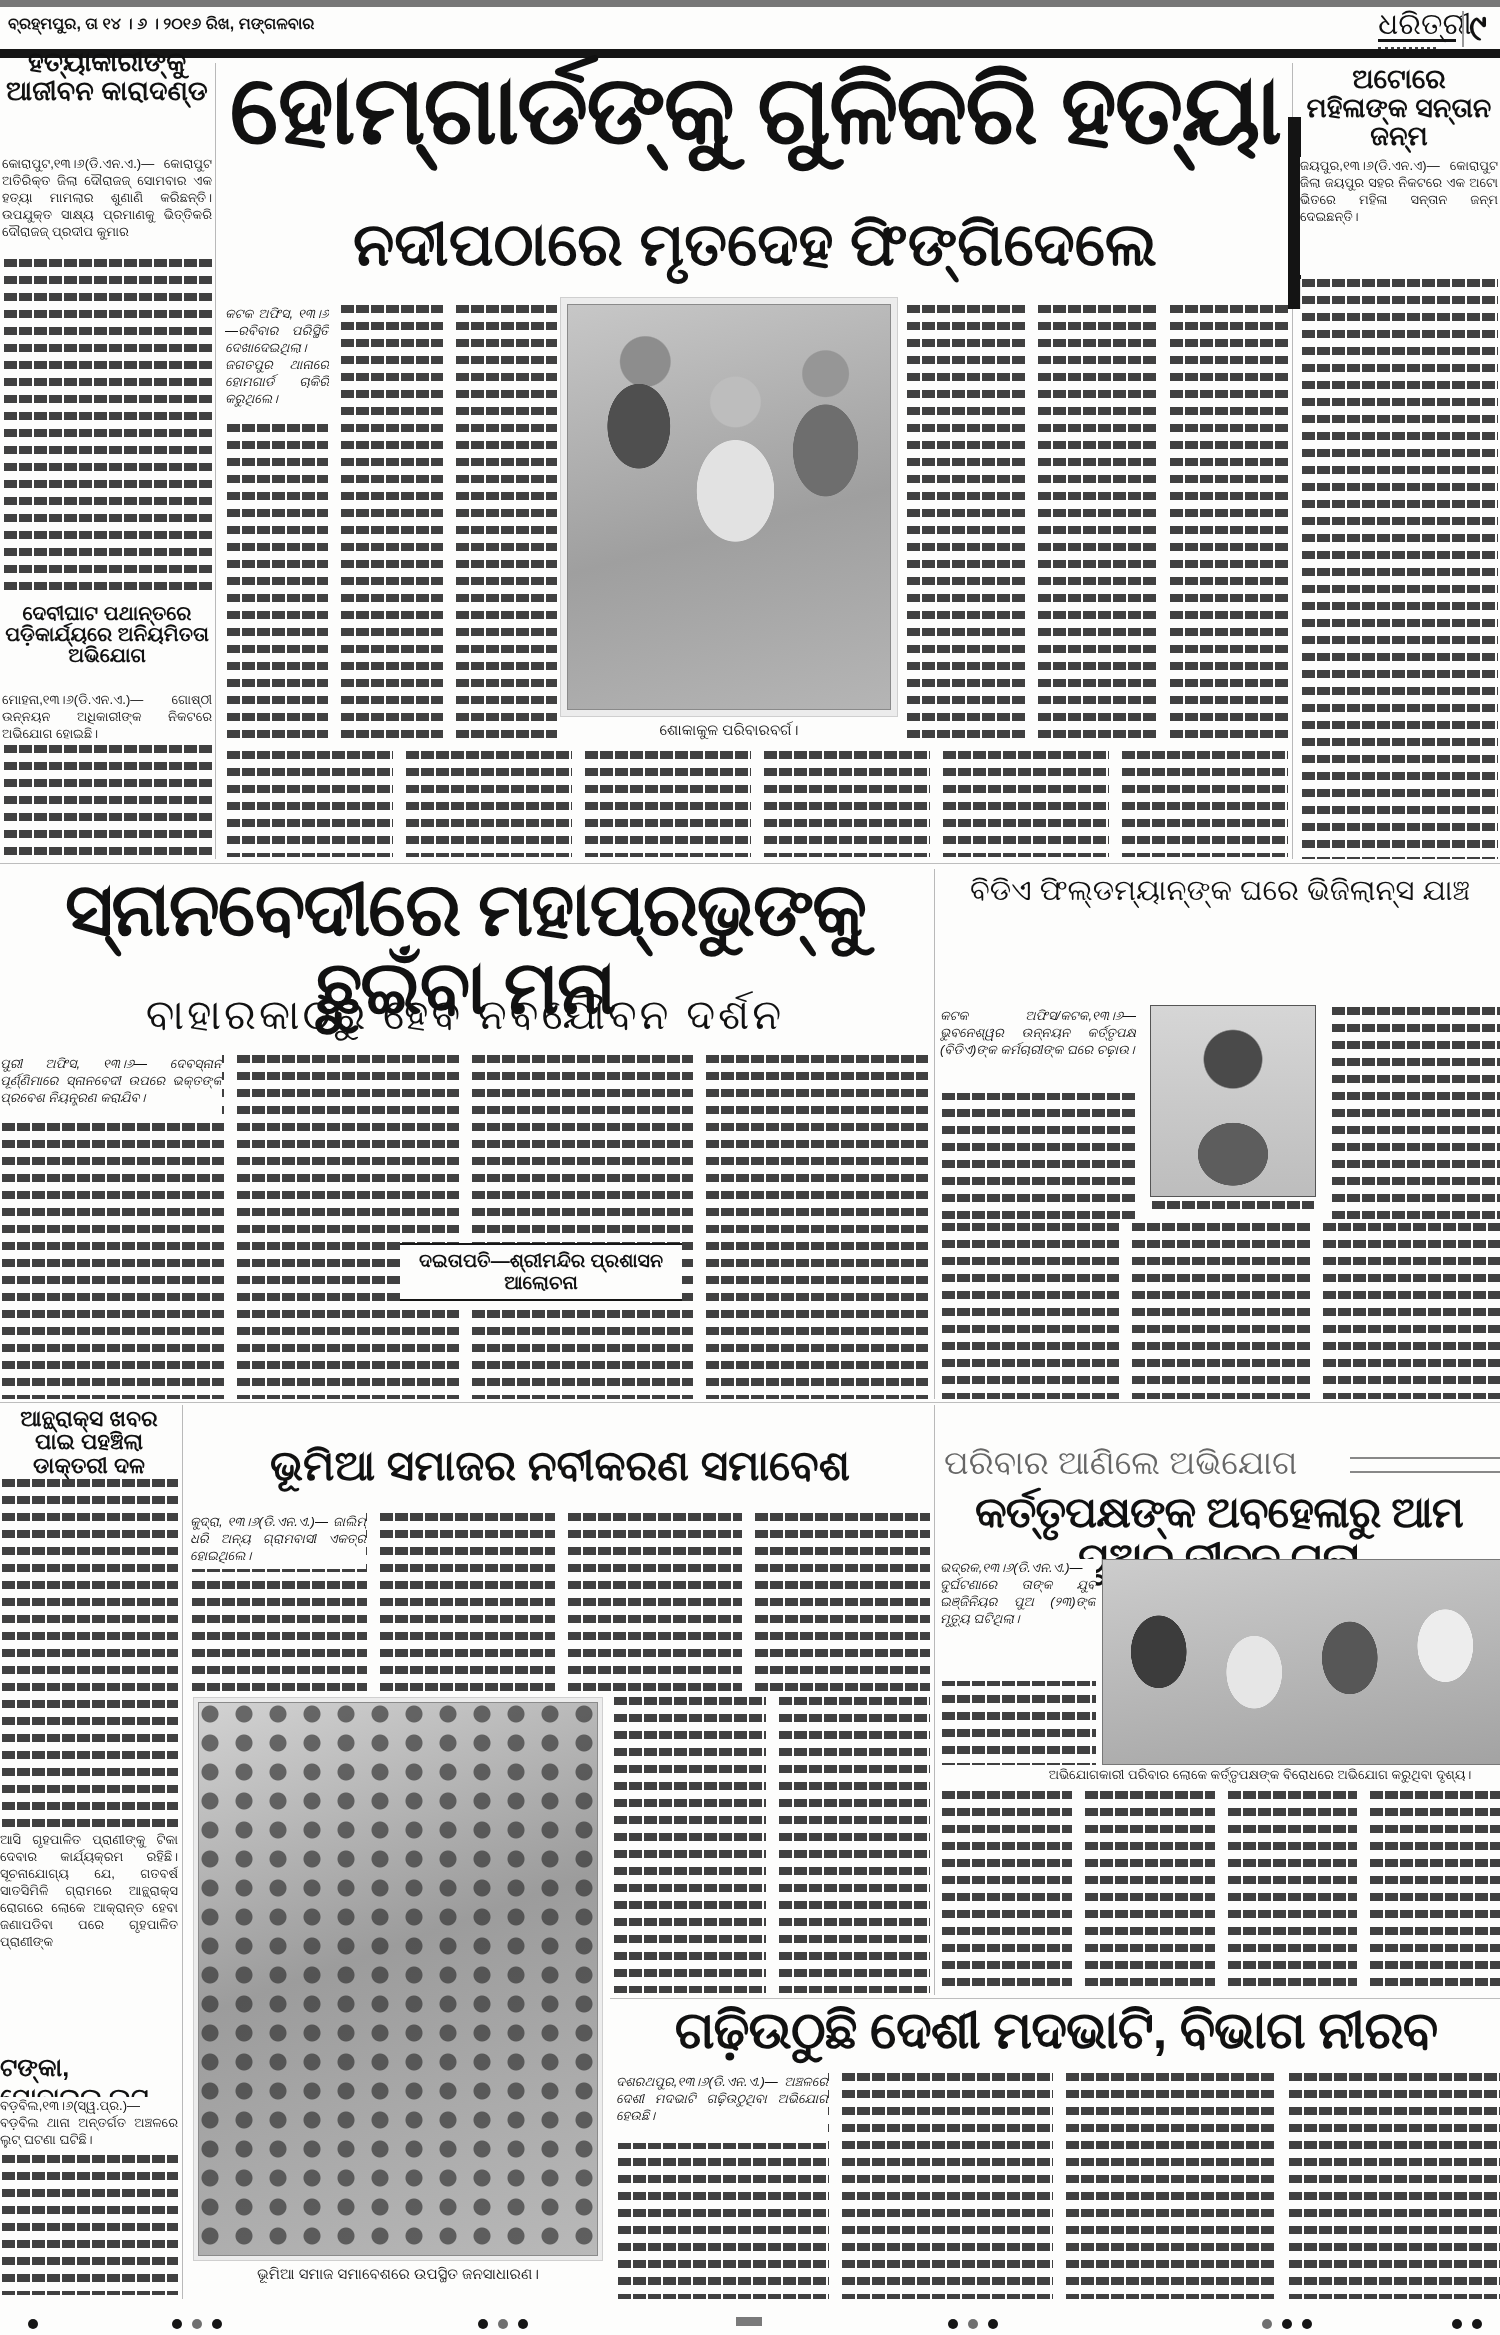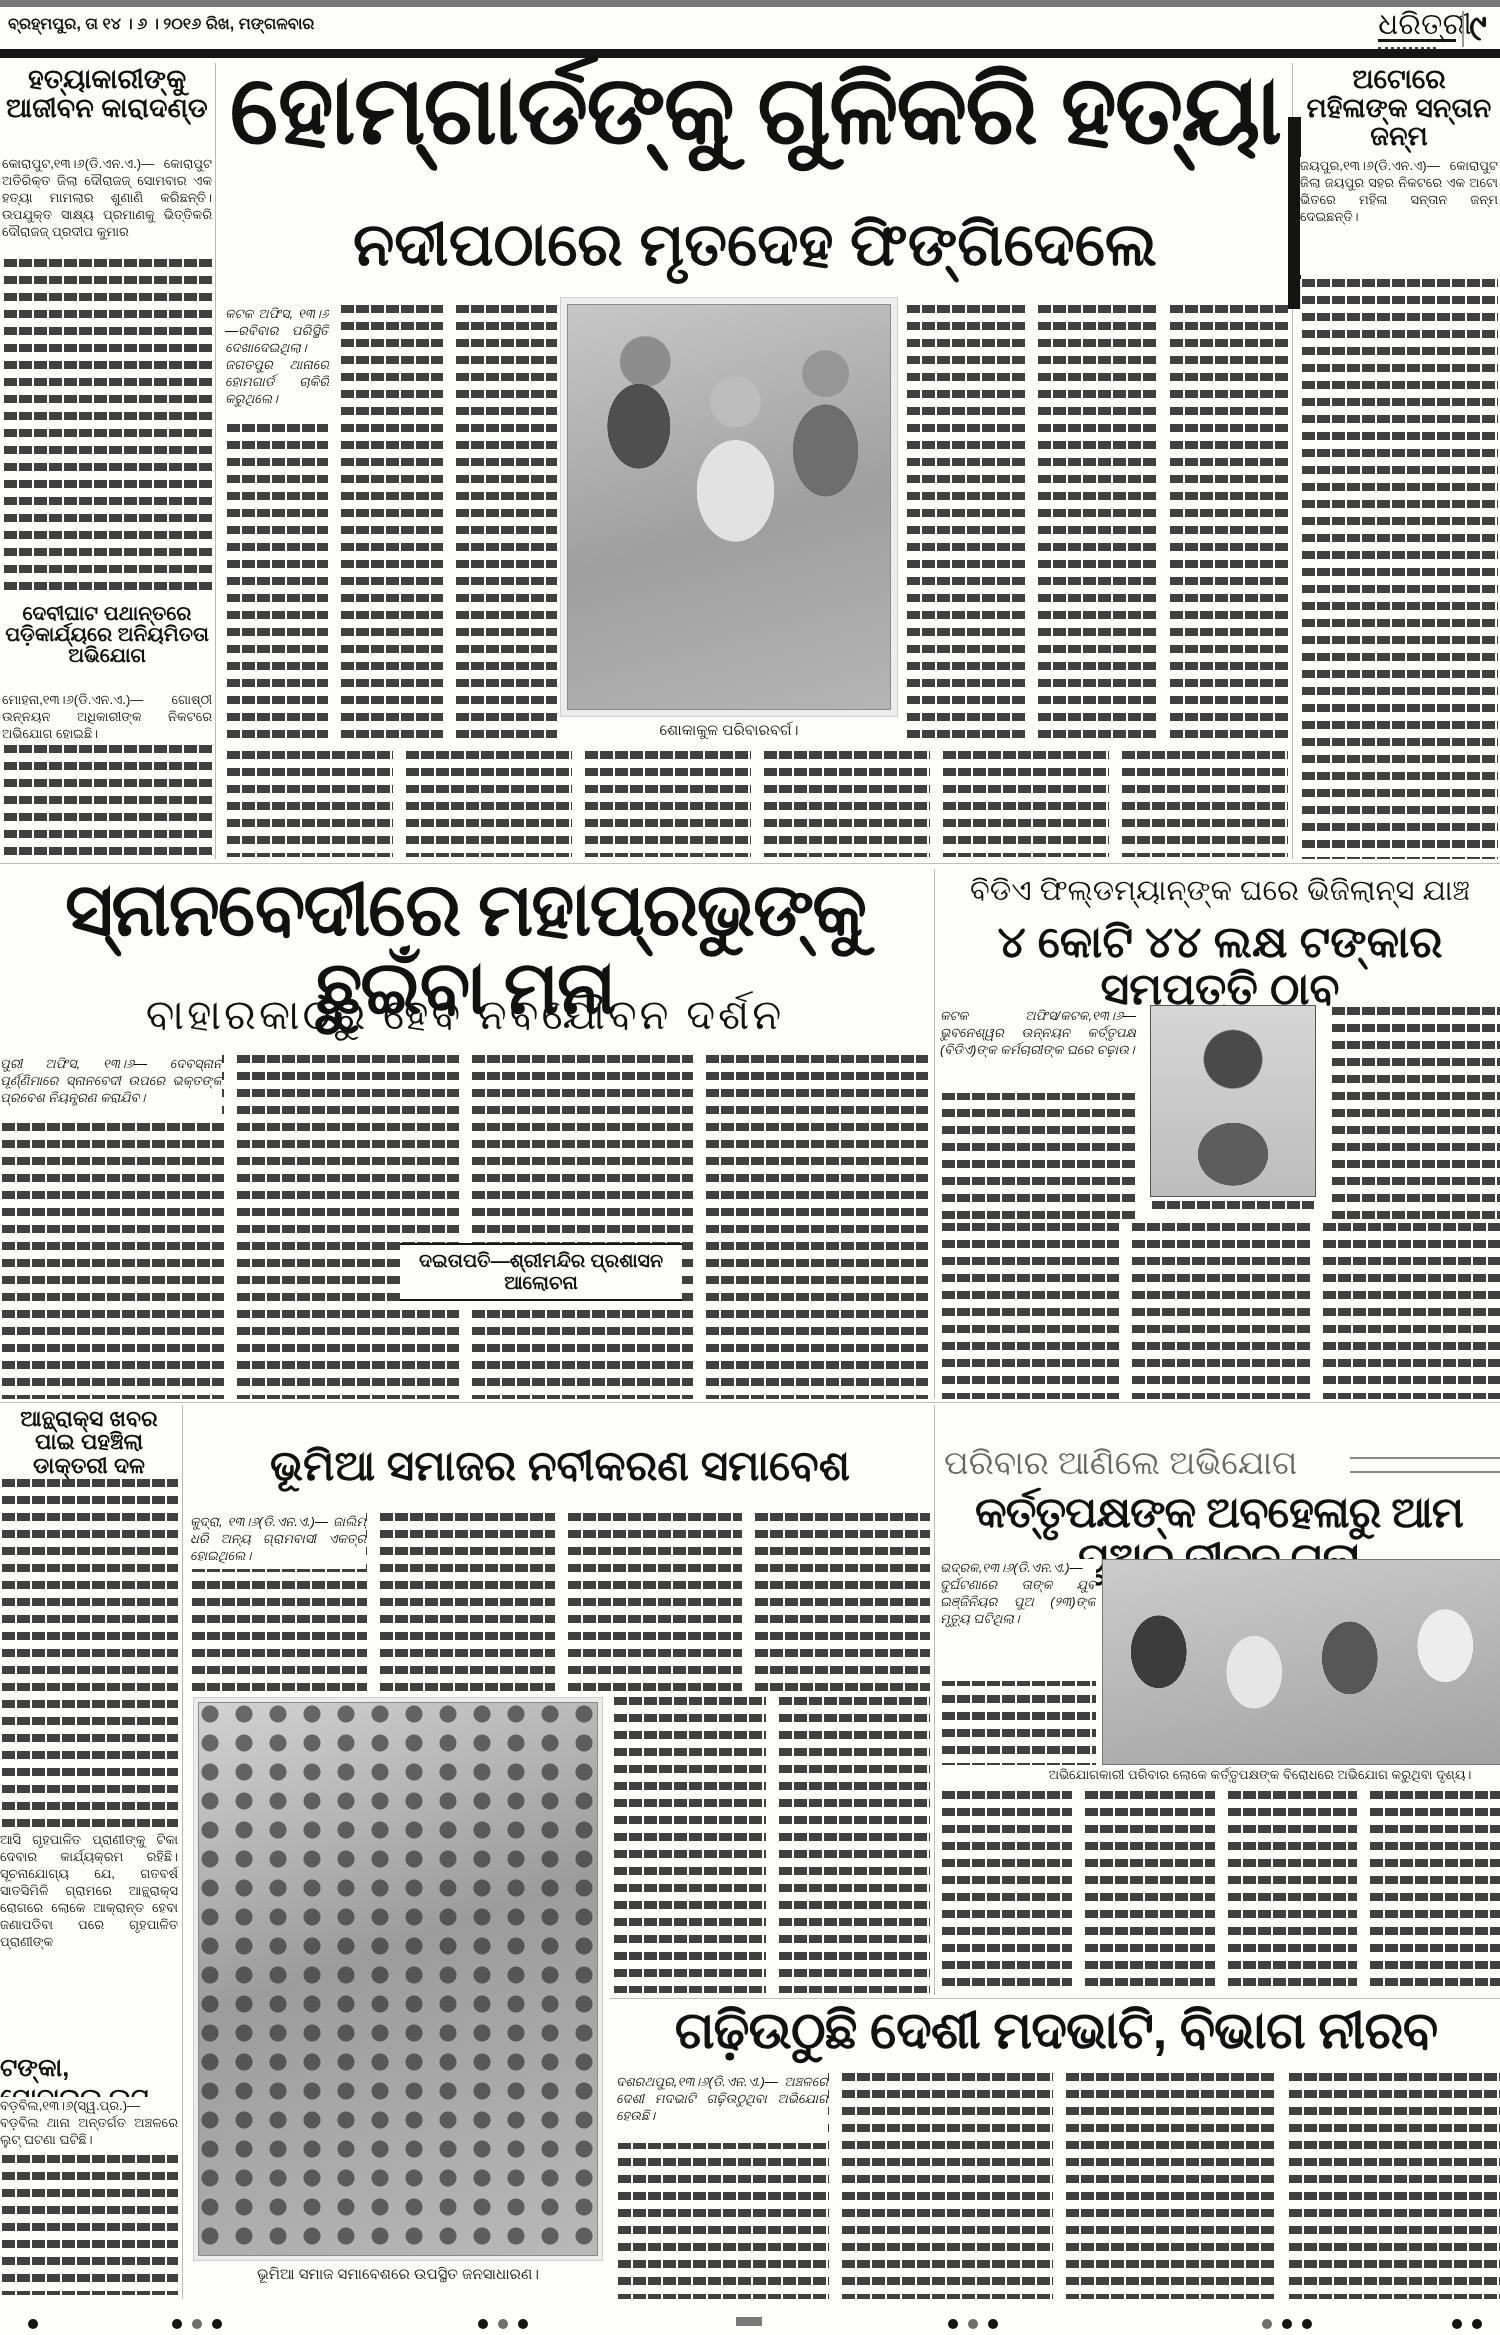--- a/index.html
+++ b/index.html
@@ -60,21 +60,21 @@
     <div class="mast-dots"></div>
   </div>
   <div class="abs" style="left:1462px;top:4px;width:2px;height:36px;background:#9a9a9a;"></div>
   <div class="abs" style="left:1469px;top:0px;width:30px;font-size:36px;font-weight:700;">୯</div>
   <div class="abs" style="left:0;top:42px;width:1500px;height:9px;background:#161616;"></div>
 
   <div class="abs vr" style="left:215px;top:56px;height:796px;"></div>
   <div class="abs vr" style="left:1292px;top:56px;height:796px;"></div>
   <div class="abs" style="left:1288px;top:110px;width:13px;height:192px;background:#141414;"></div>
 
-  <div class="abs hl" style="left:2px;top:58px;width:210px;font-size:27px;">ହତ୍ୟାକାରୀଙ୍କୁ ଆଜୀବନ କାରାଦଣ୍ଡ</div>
+  <div class="abs hl" style="left:2px;top:41px;width:210px;font-size:27px;">ହତ୍ୟାକାରୀଙ୍କୁ ଆଜୀବନ କାରାଦଣ୍ଡ</div>
   <div class="abs body-x" style="left:2px;top:148px;width:210px;height:102px;">କୋରାପୁଟ,୧୩।୬(ଡି.ଏନ.ଏ.)— କୋରାପୁଟ ଅତିରିକ୍ତ ଜିଲା ଦୌରାଜଜ୍ ସୋମବାର ଏକ ହତ୍ୟା ମାମଲାର ଶୁଣାଣି କରିଛନ୍ତି। ଉପଯୁକ୍ତ ସାକ୍ଷ୍ୟ ପ୍ରମାଣକୁ ଭିତ୍ତିକରି ଦୌରାଜଜ୍ ପ୍ରଦୀପ କୁମାର</div>
   <div class="abs fill" style="left:2px;top:252px;width:210px;height:338px;"></div>
   <div class="abs hl" style="left:2px;top:596px;width:210px;font-size:20px;">ଦେବୀଘାଟ ପଥାନ୍ତରେ ପଡ଼ିକାର୍ଯ୍ୟରେ ଅନିୟମିତତା ଅଭିଯୋଗ</div>
   <div class="abs body-x" style="left:2px;top:684px;width:210px;height:52px;">ମୋହନା,୧୩।୬(ଡି.ଏନ.ଏ.)— ଗୋଷ୍ଠୀ ଉନ୍ନୟନ ଅଧିକାରୀଙ୍କ ନିକଟରେ ଅଭିଯୋଗ ହୋଇଛି।</div>
   <div class="abs fill" style="left:2px;top:738px;width:210px;height:114px;"></div>
 
   <div class="abs hl" style="left:225px;top:52px;width:1060px;font-size:96px;letter-spacing:-2px;">ହୋମ୍‌ଗାର୍ଡଙ୍କୁ ଗୁଳିକରି ହତ୍ୟା</div>
   <div class="abs hl" style="left:285px;top:206px;width:940px;font-size:60px;font-weight:600;">ନଦୀପଠାରେ ମୃତଦେହ ଫିଙ୍ଗିଦେଲେ</div>
 
   <div class="abs cols" style="left:225px;top:298px;width:332px;height:436px;">
@@ -115,21 +115,20 @@
     <div class="fill"></div>
     <div class="fill"></div>
     <div class="fill"></div>
     <div class="fill"></div>
   </div>
   <div class="dateline-x body-x" style="left:0px;top:1048px;width:222px;height:68px;">ପୁରୀ ଅଫିସ, ୧୩।୬— ଦେବସ୍ନାନ ପୂର୍ଣ୍ଣିମାରେ ସ୍ନାନବେଦୀ ଉପରେ ଭକ୍ତଙ୍କ ପ୍ରବେଶ ନିୟନ୍ତ୍ରଣ କରାଯିବ।</div>
   <div class="abs boxhead" style="left:400px;top:1236px;width:282px;height:54px;">ଦଇତାପତି—ଶ୍ରୀମନ୍ଦିର ପ୍ରଶାସନ ଆଲୋଚନା</div>
 
   <div class="abs vr" style="left:934px;top:862px;height:530px;"></div>
   <div class="abs hl" style="left:940px;top:868px;width:560px;font-size:29px;font-weight:500;">ବିଡିଏ ଫିଲ୍ଡମ୍ୟାନ୍‌ଙ୍କ ଘରେ ଭିଜିଲାନ୍ସ ଯାଞ୍ଚ</div>
-  <div class="abs hl" style="left:940px;top:912px;width:560px;font-size:44px;">୪ କୋଟି ୪୪ ଲକ୍ଷ ଟଙ୍କାର ସମ୍ପତ୍ତି ଠାବ</div>
   <div class="abs fill" style="left:940px;top:1000px;width:196px;height:212px;"></div>
   <div class="dateline-x body-x" style="left:940px;top:1000px;width:196px;height:86px;">କଟକ ଅଫିସ/କଟକ,୧୩।୬— ଭୁବନେଶ୍ୱର ଉନ୍ନୟନ କର୍ତ୍ତୃପକ୍ଷ (ବିଡିଏ)ଙ୍କ କର୍ମଚାରୀଙ୍କ ଘରେ ଚଢ଼ାଉ।</div>
   <div class="abs" style="left:1150px;top:998px;width:164px;height:190px;border:1px solid #555;">
     <div class="photo ph-portrait" style="border:none;"></div>
   </div>
   <div class="abs fill" style="left:1150px;top:1194px;width:164px;height:12px;"></div>
   <div class="abs fill" style="left:1330px;top:1000px;width:170px;height:212px;"></div>
   <div class="abs cols" style="left:940px;top:1216px;width:560px;height:176px;">
     <div class="fill"></div>
     <div class="fill"></div>

